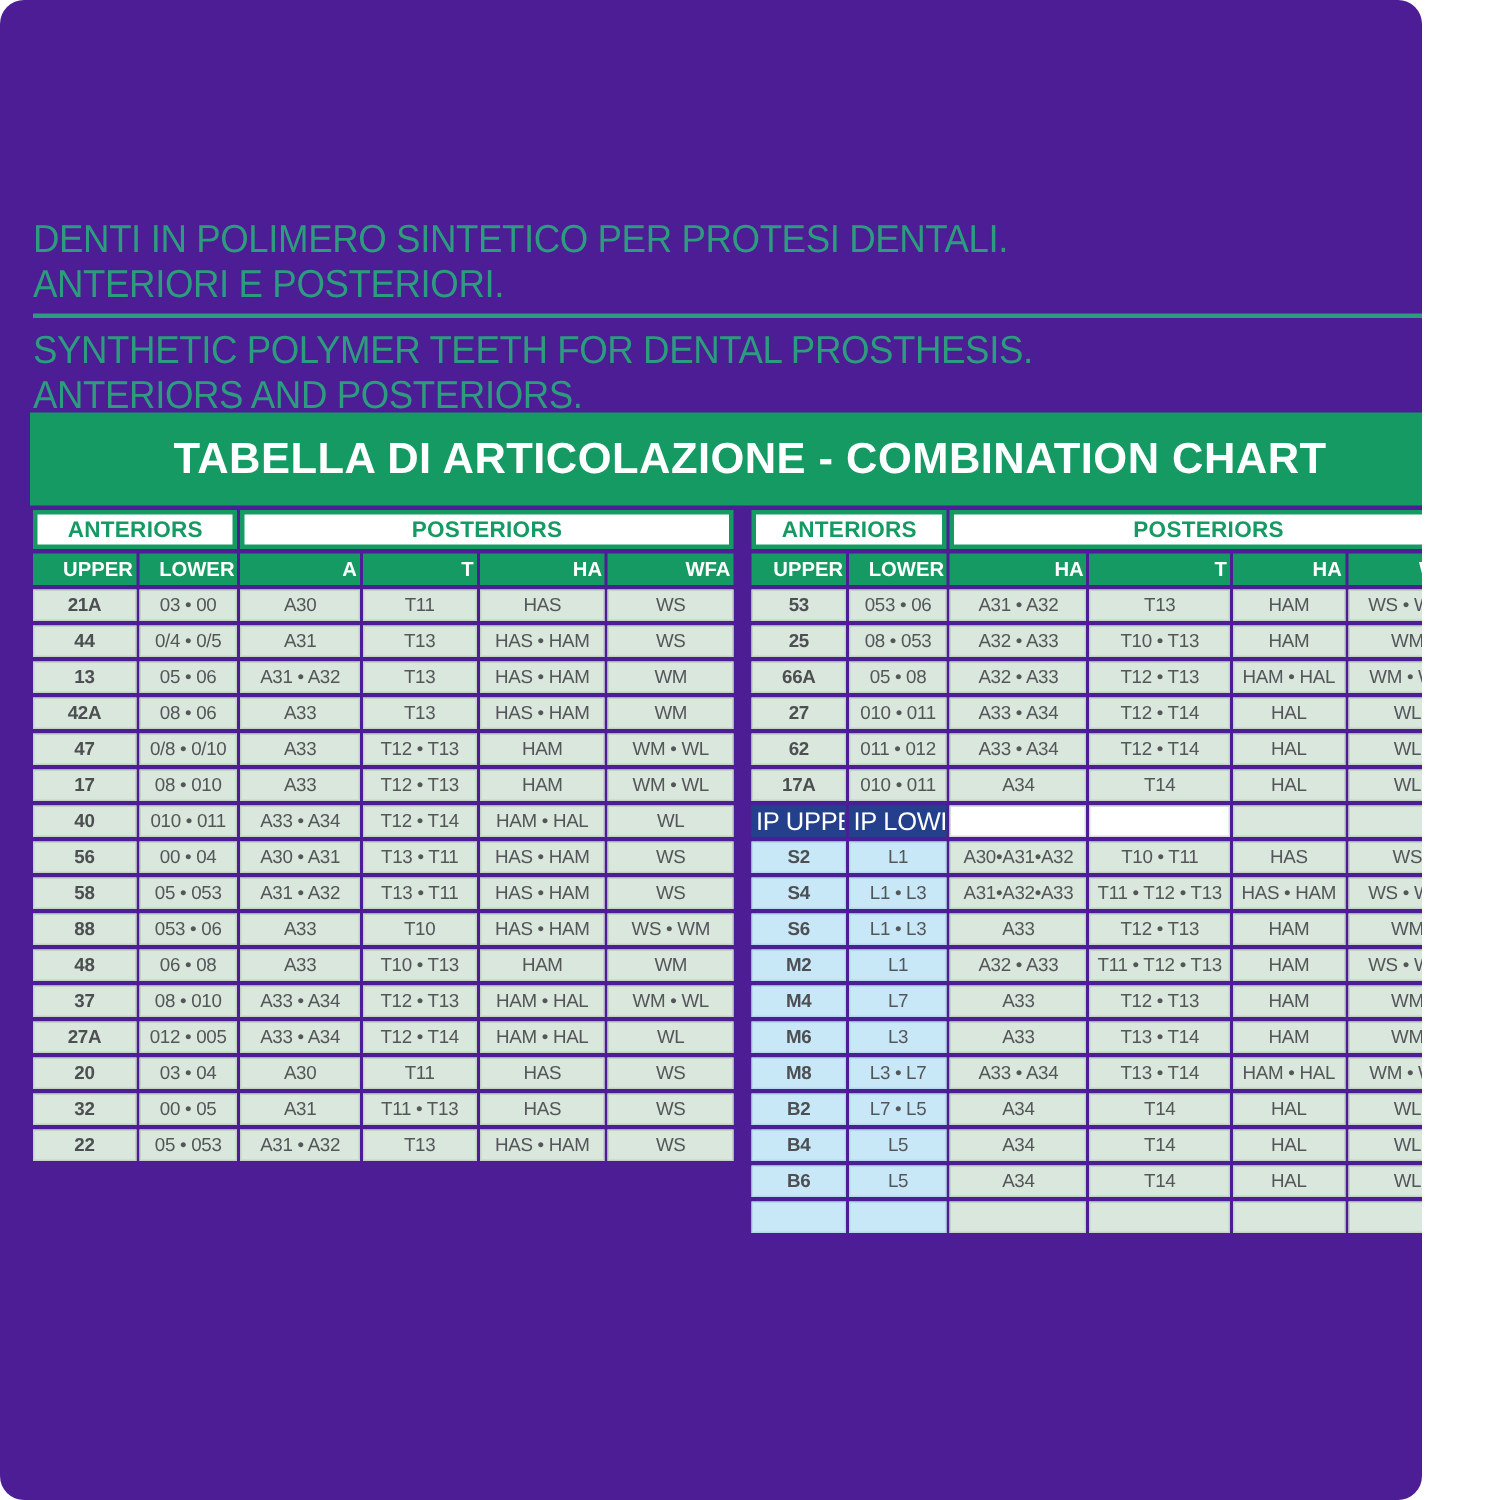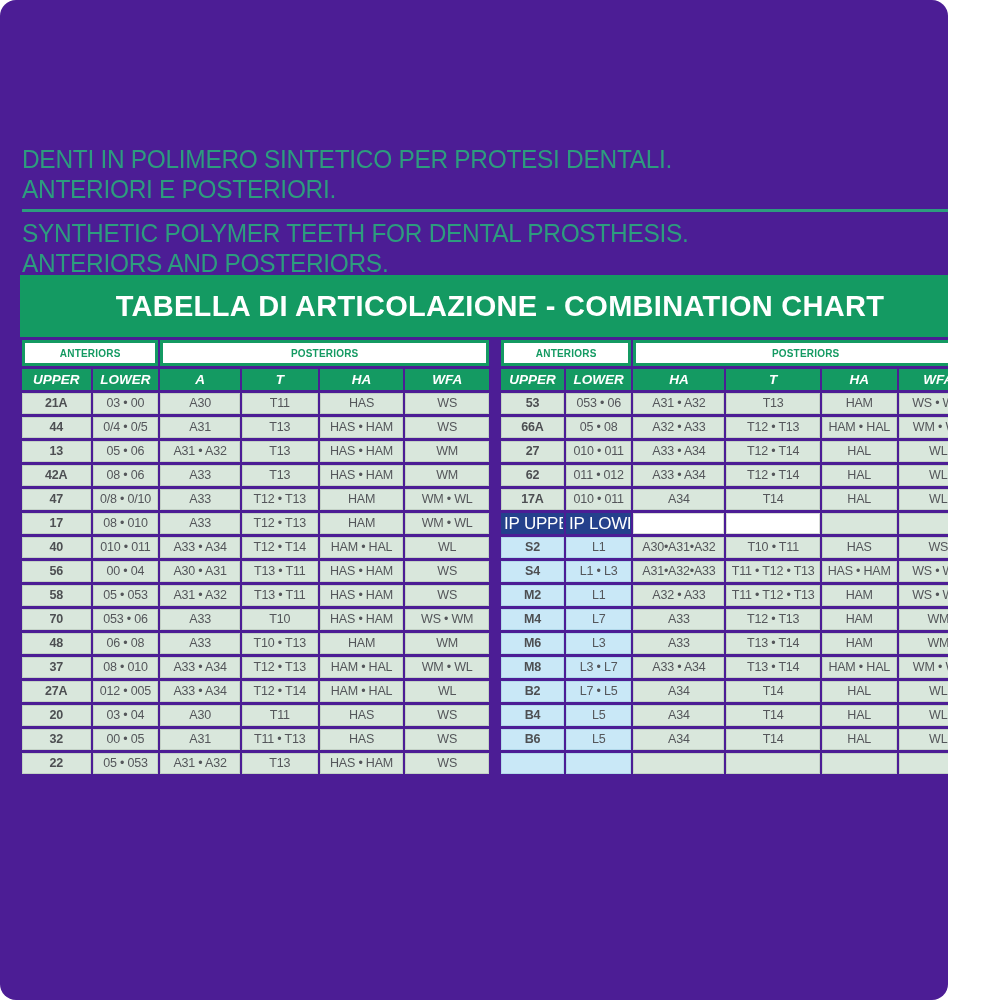--- a/index.html
+++ b/index.html
@@ -19,24 +19,24 @@
   .chart{position:absolute;left:20px;top:275px;width:960px;}
   .band{height:62px;background:var(--green);display:flex;align-items:center;justify-content:center;}
   .band span{color:#fff;font-weight:bold;font-size:29px;letter-spacing:0.3px;white-space:nowrap;}
 
   .tables{display:flex;gap:8px;align-items:flex-start;}
   table{border-collapse:separate;border-spacing:2px 3px;table-layout:fixed;}
   #table-left{width:471px;}
   #table-right{width:481px;}
 
   th.group{background:var(--green);padding:3px;height:26px;}
-  .ginset{background:#fff;color:var(--green);font-weight:bold;font-size:10px;height:20px;
+  .ginset{background:#fff;color:var(--green);font-weight:bold;font-size:15px;height:20px;
           display:flex;align-items:center;justify-content:center;letter-spacing:0.2px;}
   th.col{background:var(--green);color:#fff;font-weight:bold;font-size:13.5px;height:21px;
-         text-align:center;padding:0 2px;font-style:italic;}
+         text-align:right;padding:0 2px;}
 
   td{background:var(--cellg);border:1px solid var(--cellbrd);color:var(--gray);
      font-size:12.5px;letter-spacing:-0.2px;text-align:center;height:19px;line-height:19px;
      padding:0 2px;white-space:nowrap;overflow:hidden;}
   td.upper{font-weight:bold;color:#4d4f52;}
   td.blue{background:var(--blue);border-color:var(--bluebrd);}
   td.navy{background:var(--navy);border-color:var(--navy);color:#fff;font-weight:normal;font-size:17px;}
   td.white{background:#fff;border-color:#d8dcd8;}
 </style>
 </head>
@@ -151,21 +151,21 @@
             </tr>
             <tr>
               <td class="upper">58</td>
               <td class="">05 • 053</td>
               <td class="">A31 • A32</td>
               <td class="">T13 • T11</td>
               <td class="">HAS • HAM</td>
               <td class="">WS</td>
             </tr>
             <tr>
-              <td class="upper">70</td>
+              <td class="upper">88</td>
               <td class="">053 • 06</td>
               <td class="">A33</td>
               <td class="">T10</td>
               <td class="">HAS • HAM</td>
               <td class="">WS • WM</td>
             </tr>
             <tr>
               <td class="upper">48</td>
               <td class="">06 • 08</td>
               <td class="">A33</td>
@@ -245,20 +245,28 @@
           <tbody>
             <tr>
               <td class="upper">53</td>
               <td class="">053 • 06</td>
               <td class="">A31 • A32</td>
               <td class="">T13</td>
               <td class="">HAM</td>
               <td class="">WS • WM</td>
             </tr>
             <tr>
+              <td class="upper">25</td>
+              <td class="">08 • 053</td>
+              <td class="">A32 • A33</td>
+              <td class="">T10 • T13</td>
+              <td class="">HAM</td>
+              <td class="">WM</td>
+            </tr>
+            <tr>
               <td class="upper">66A</td>
               <td class="">05 • 08</td>
               <td class="">A32 • A33</td>
               <td class="">T12 • T13</td>
               <td class="">HAM • HAL</td>
               <td class="">WM • WL</td>
             </tr>
             <tr>
               <td class="upper">27</td>
               <td class="">010 • 011</td>
@@ -301,20 +309,28 @@
             </tr>
             <tr>
               <td class="upper blue">S4</td>
               <td class="blue">L1 • L3</td>
               <td class="">A31•A32•A33</td>
               <td class="">T11 • T12 • T13</td>
               <td class="">HAS • HAM</td>
               <td class="">WS • WM</td>
             </tr>
             <tr>
+              <td class="upper blue">S6</td>
+              <td class="blue">L1 • L3</td>
+              <td class="">A33</td>
+              <td class="">T12 • T13</td>
+              <td class="">HAM</td>
+              <td class="">WM</td>
+            </tr>
+            <tr>
               <td class="upper blue">M2</td>
               <td class="blue">L1</td>
               <td class="">A32 • A33</td>
               <td class="">T11 • T12 • T13</td>
               <td class="">HAM</td>
               <td class="">WS • WM</td>
             </tr>
             <tr>
               <td class="upper blue">M4</td>
               <td class="blue">L7</td>

